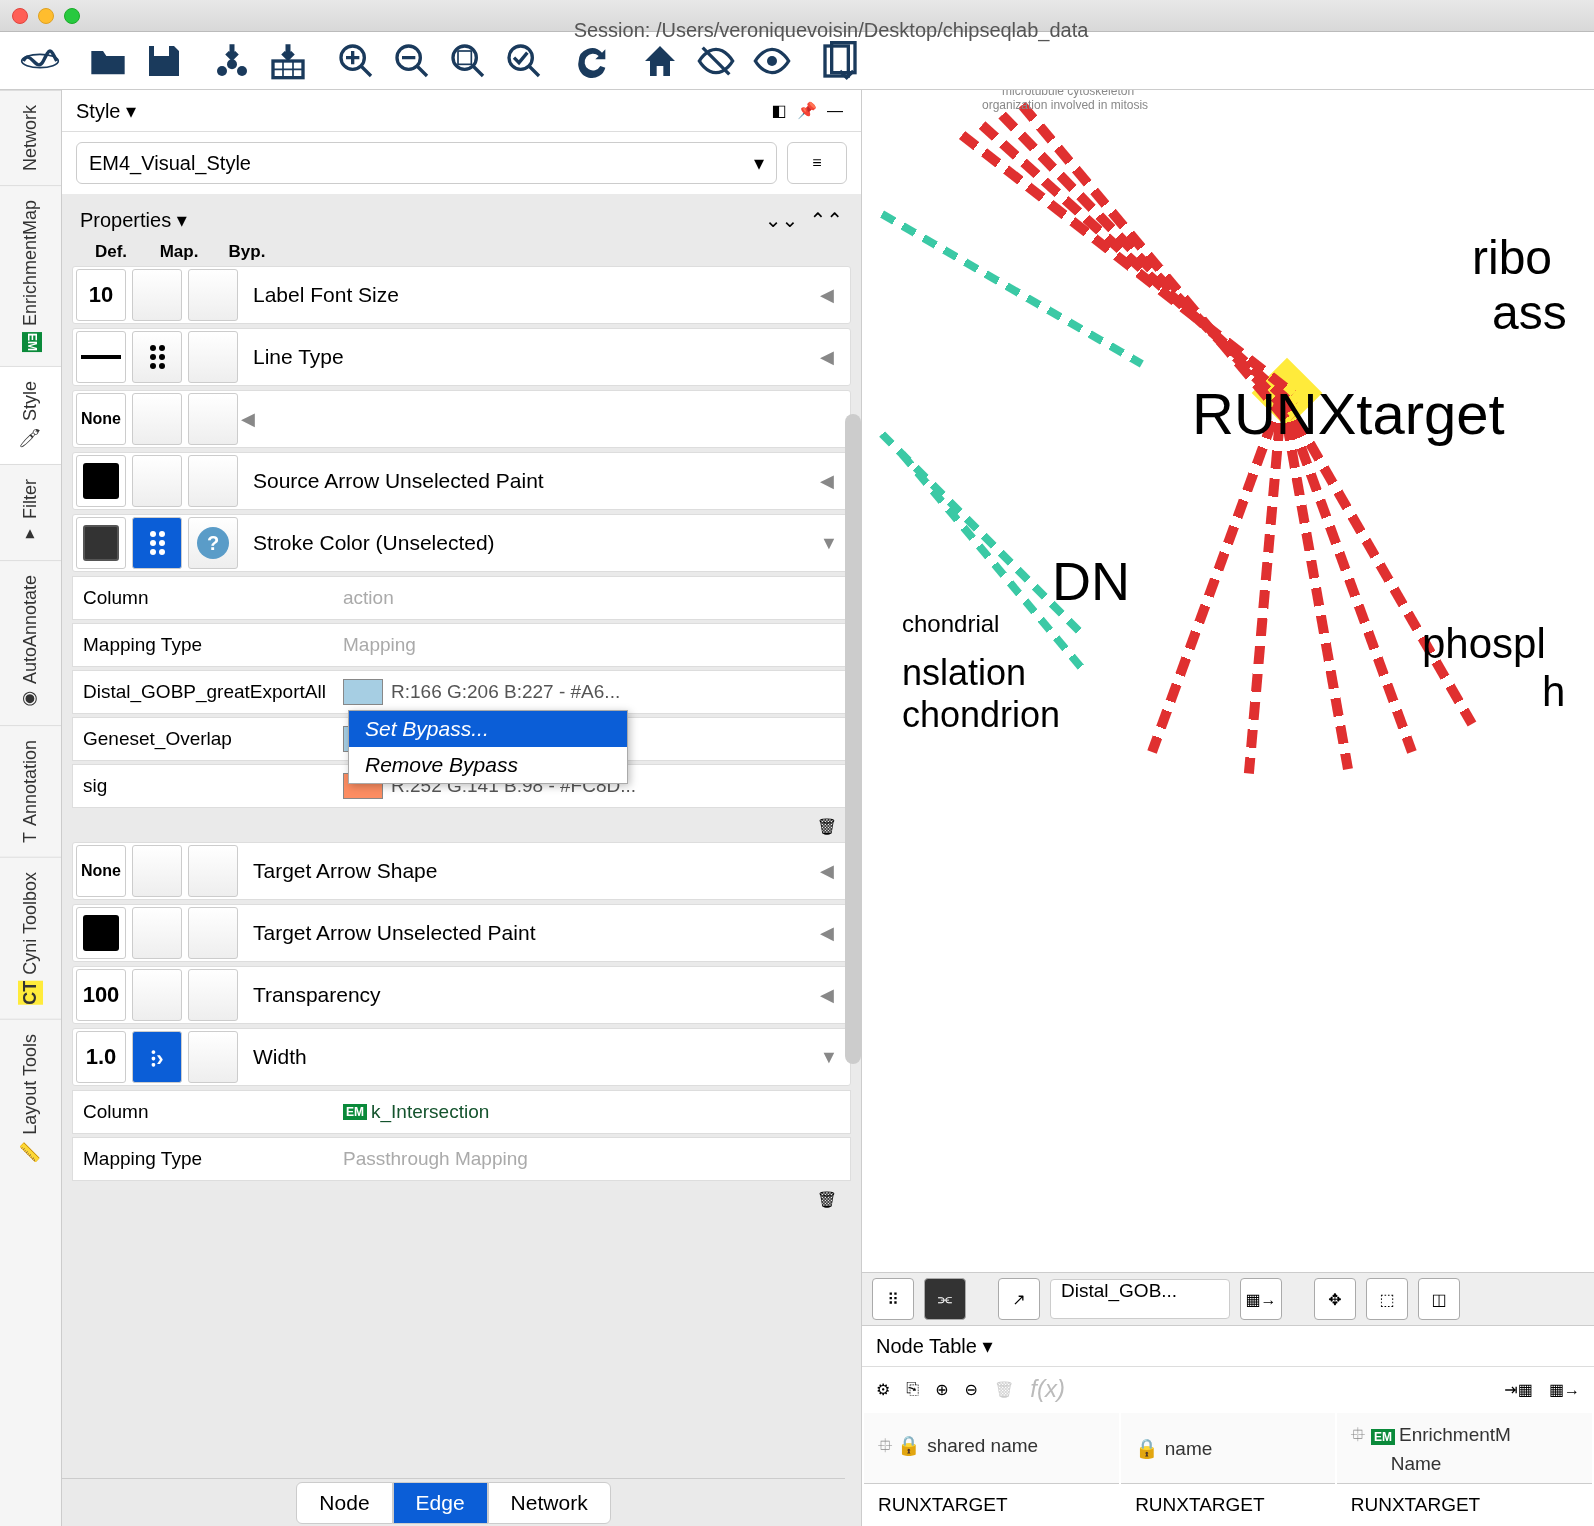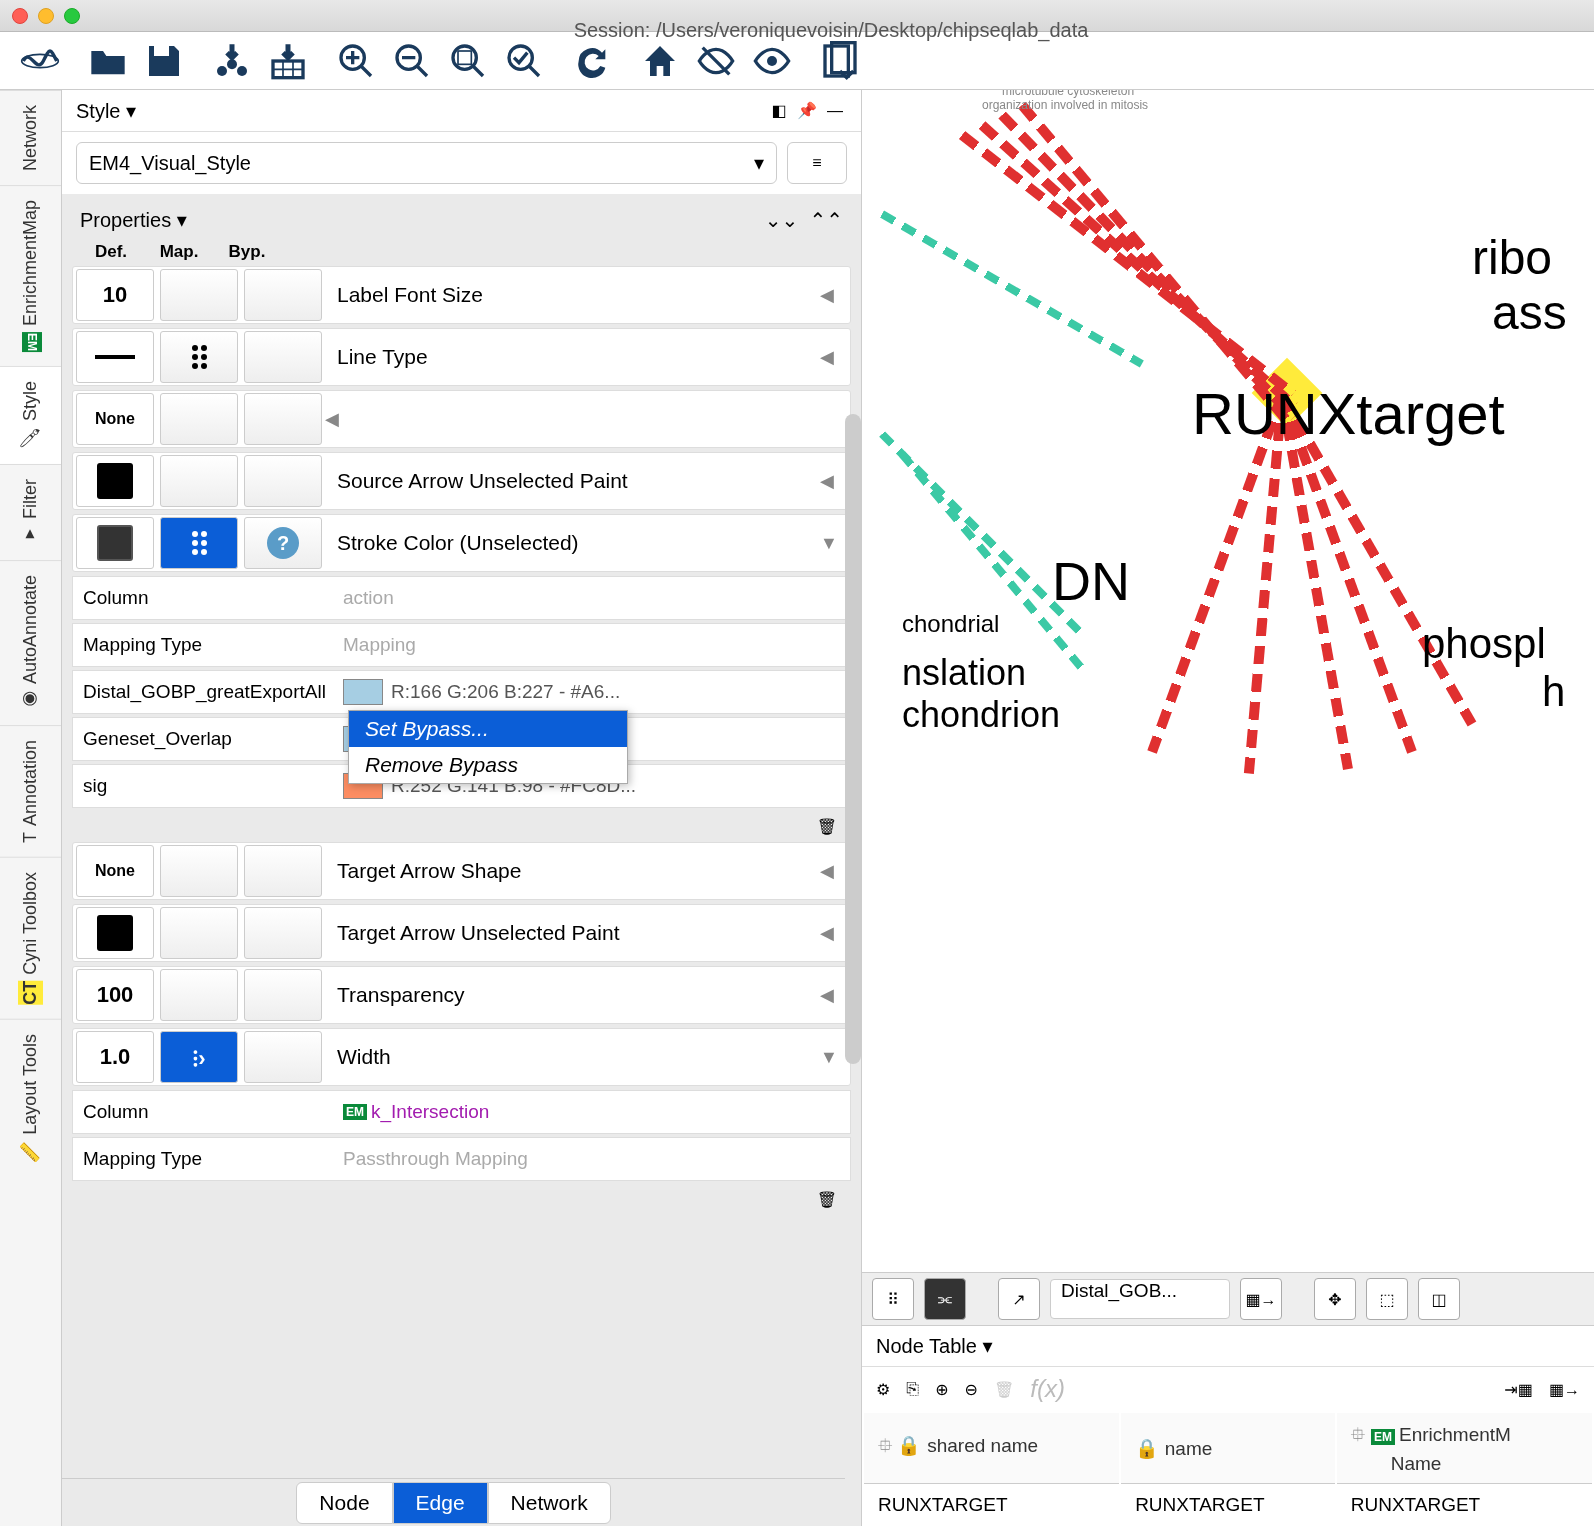--- a/index.html
+++ b/index.html
@@ -32,21 +32,21 @@
 .style-select { flex: 1; height: 42px; border: 1px solid #ccc; border-radius: 6px; padding: 0 12px; font-size: 20px; background: #fff; display: flex; align-items: center; justify-content: space-between; }
 .burger-btn { width: 60px; height: 42px; border: 1px solid #ccc; border-radius: 6px; background: #fff; display: flex; align-items: center; justify-content: center; }
 
 .props-section { flex: 1; overflow-y: auto; background: #eaeaea; padding: 8px 10px 0 10px; position: relative; }
 .props-header { display: flex; align-items: center; padding: 6px 8px; background: #eaeaea; font-size: 20px; }
 .props-header .spacer { flex: 1; }
 .col-labels { display: flex; padding: 4px 8px; font-size: 17px; font-weight: 600; gap: 6px; }
 .col-labels span { width: 62px; text-align: center; }
 
 .prop-row { display: flex; align-items: center; background: #fff; border: 1px solid #ddd; border-radius: 3px; margin-bottom: 4px; height: 58px; }
-.def-cell, .map-cell, .byp-cell { width: 78px; height: 52px; margin: 3px; border: 1px solid #ccc; border-radius: 3px; display: flex; align-items: center; justify-content: center; font-size: 22px; font-weight: 600; }
+.def-cell, .map-cell, .byp-cell { width: 50px; height: 52px; margin: 3px; border: 1px solid #ccc; border-radius: 3px; display: flex; align-items: center; justify-content: center; font-size: 22px; font-weight: 600; }
 .def-cell { background: #fff; }
 .map-cell { background: linear-gradient(#fff, #eee); }
 .byp-cell { background: linear-gradient(#fff, #eee); }
 .prop-label { flex: 1; font-size: 21px; padding-left: 12px; }
 .prop-caret { width: 30px; color: #888; font-size: 18px; }
 
 .swatch-black { width: 36px; height: 36px; background: #000; border-radius: 3px; }
 .swatch-dark { width: 36px; height: 36px; background: #333; border-radius: 3px; border: 2px solid #555; }
 .swatch-blue { background: #0b5ed7 !important; color: #fff; }
 .dots6 { display: grid; grid-template-columns: repeat(2, 6px); grid-template-rows: repeat(3, 6px); gap: 3px; }
@@ -364,21 +364,21 @@
         <div class="map-cell swatch-blue">
             <span class="chev-r">⁝›</span>
           </div>
         <div class="byp-cell"></div>
         <div class="prop-label">Width</div>
         <div class="prop-caret">▼</div>
       </div>
       <div class="sub-row faded">
         <div class="k">Column</div>
         <span class="em-badge">EM</span>
-        <div class="v" style="color:#a21caf">k_Intersection</div>
+        <div class="v" style="color:#14532d">k_Intersection</div>
       </div>
       <div class="sub-row faded">
         <div class="k">Mapping Type</div>
         <div class="v">Passthrough Mapping</div>
       </div>
       <div class="trash-row">
           <span>🗑</span>
         </div>
 
       <div style="height:60px"></div>

